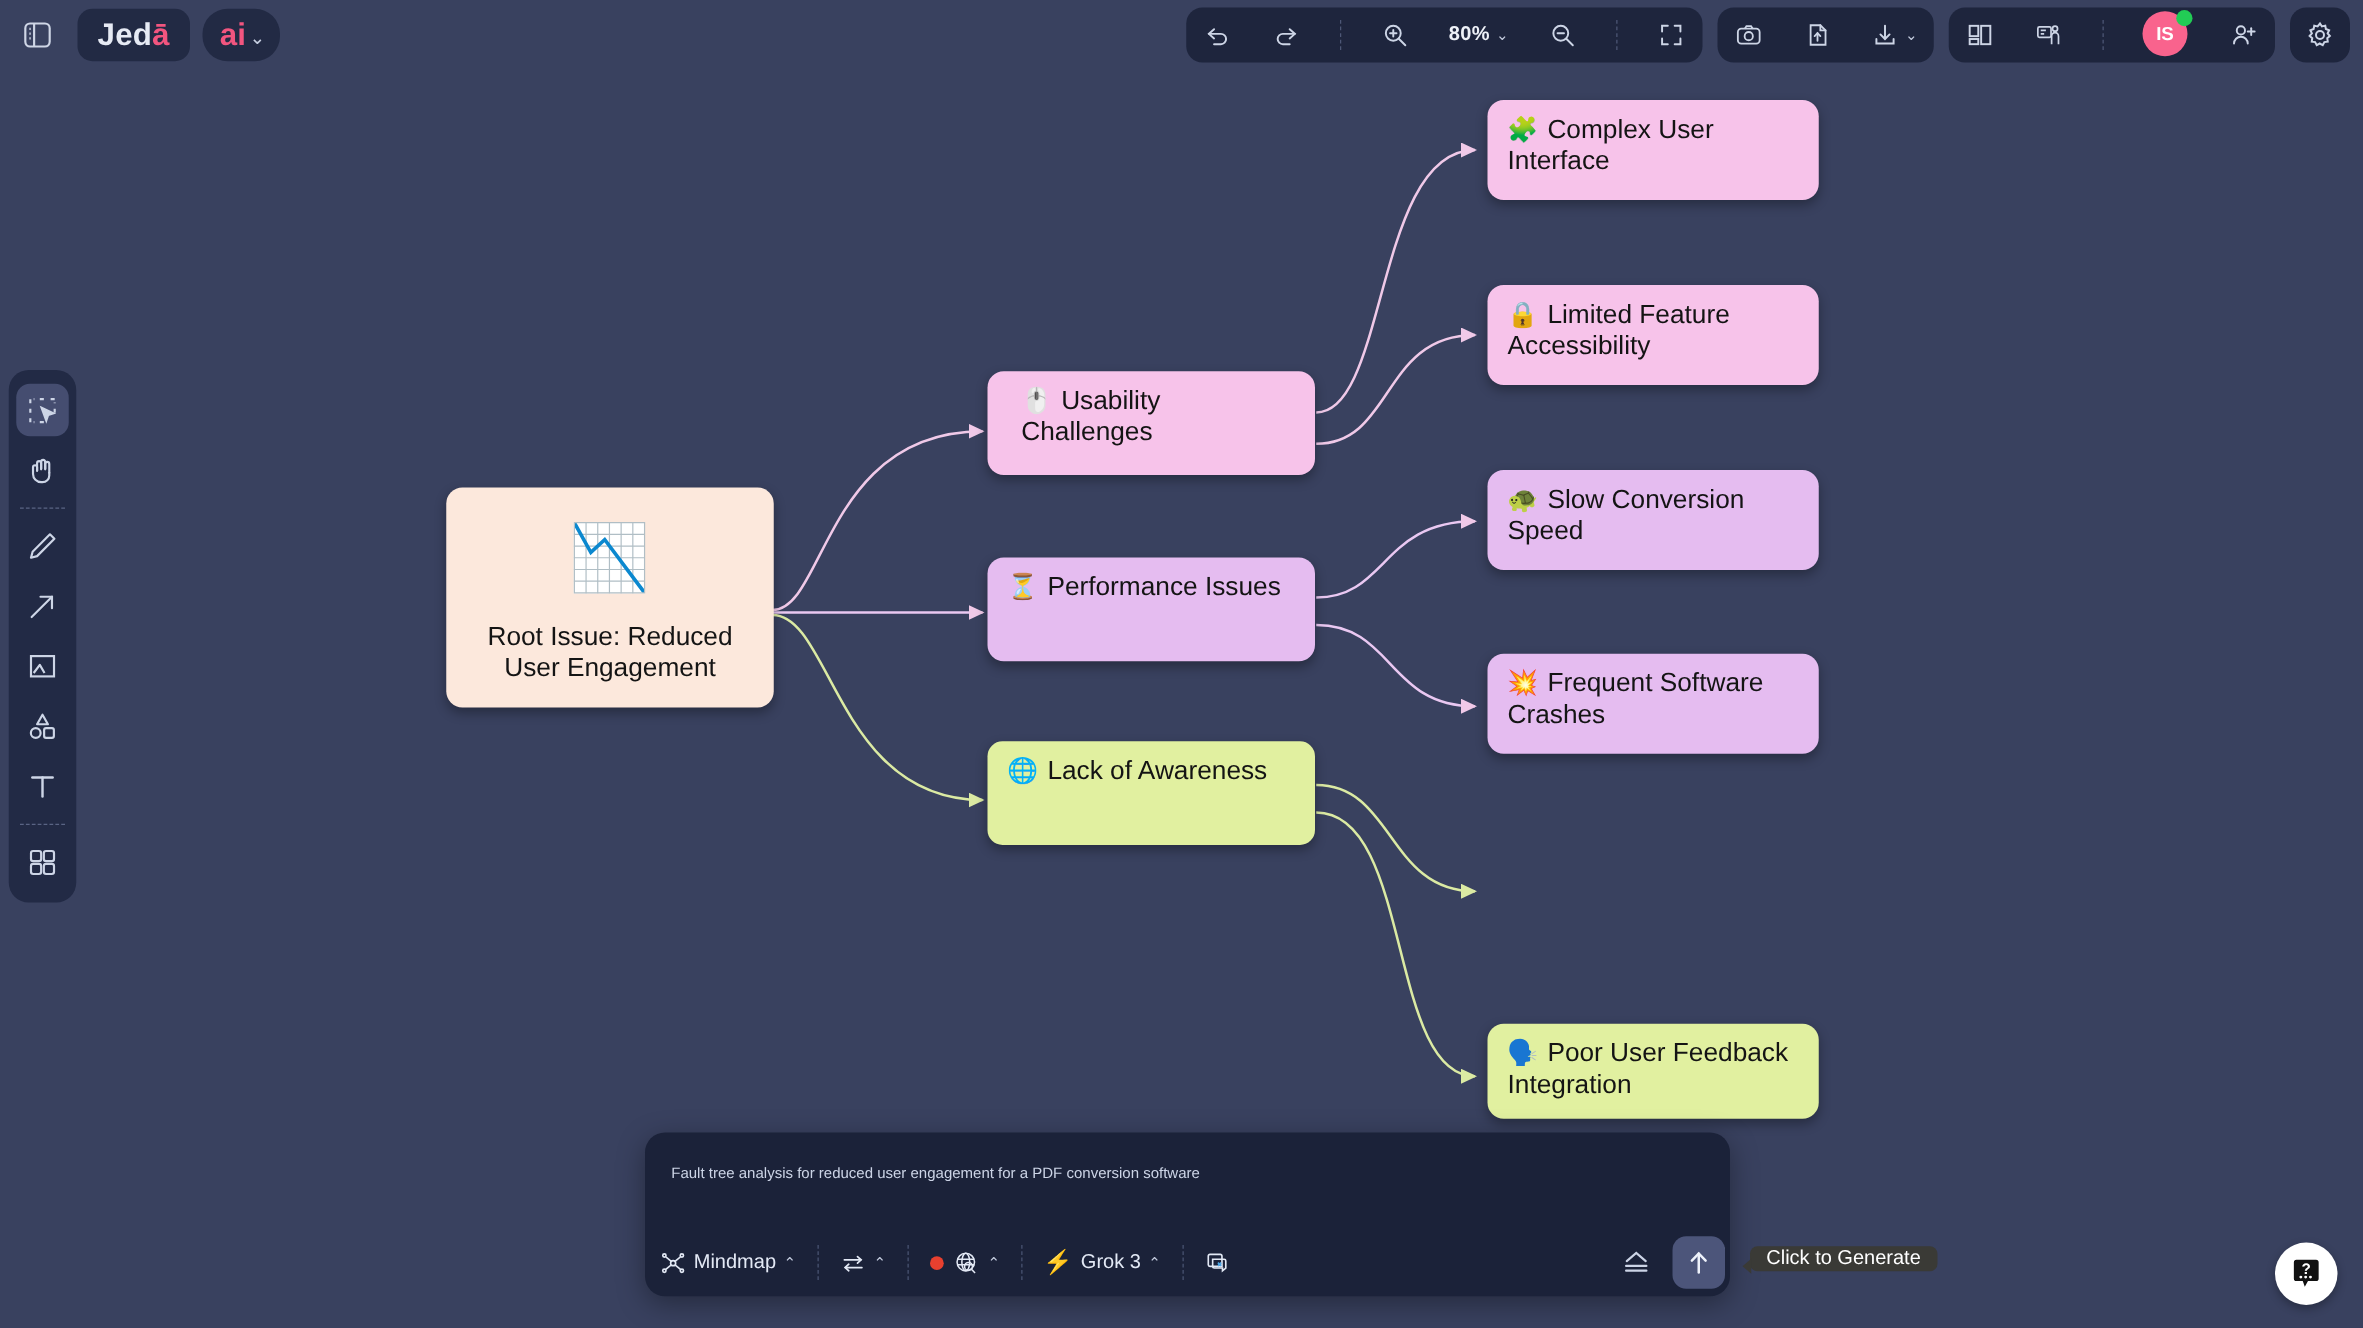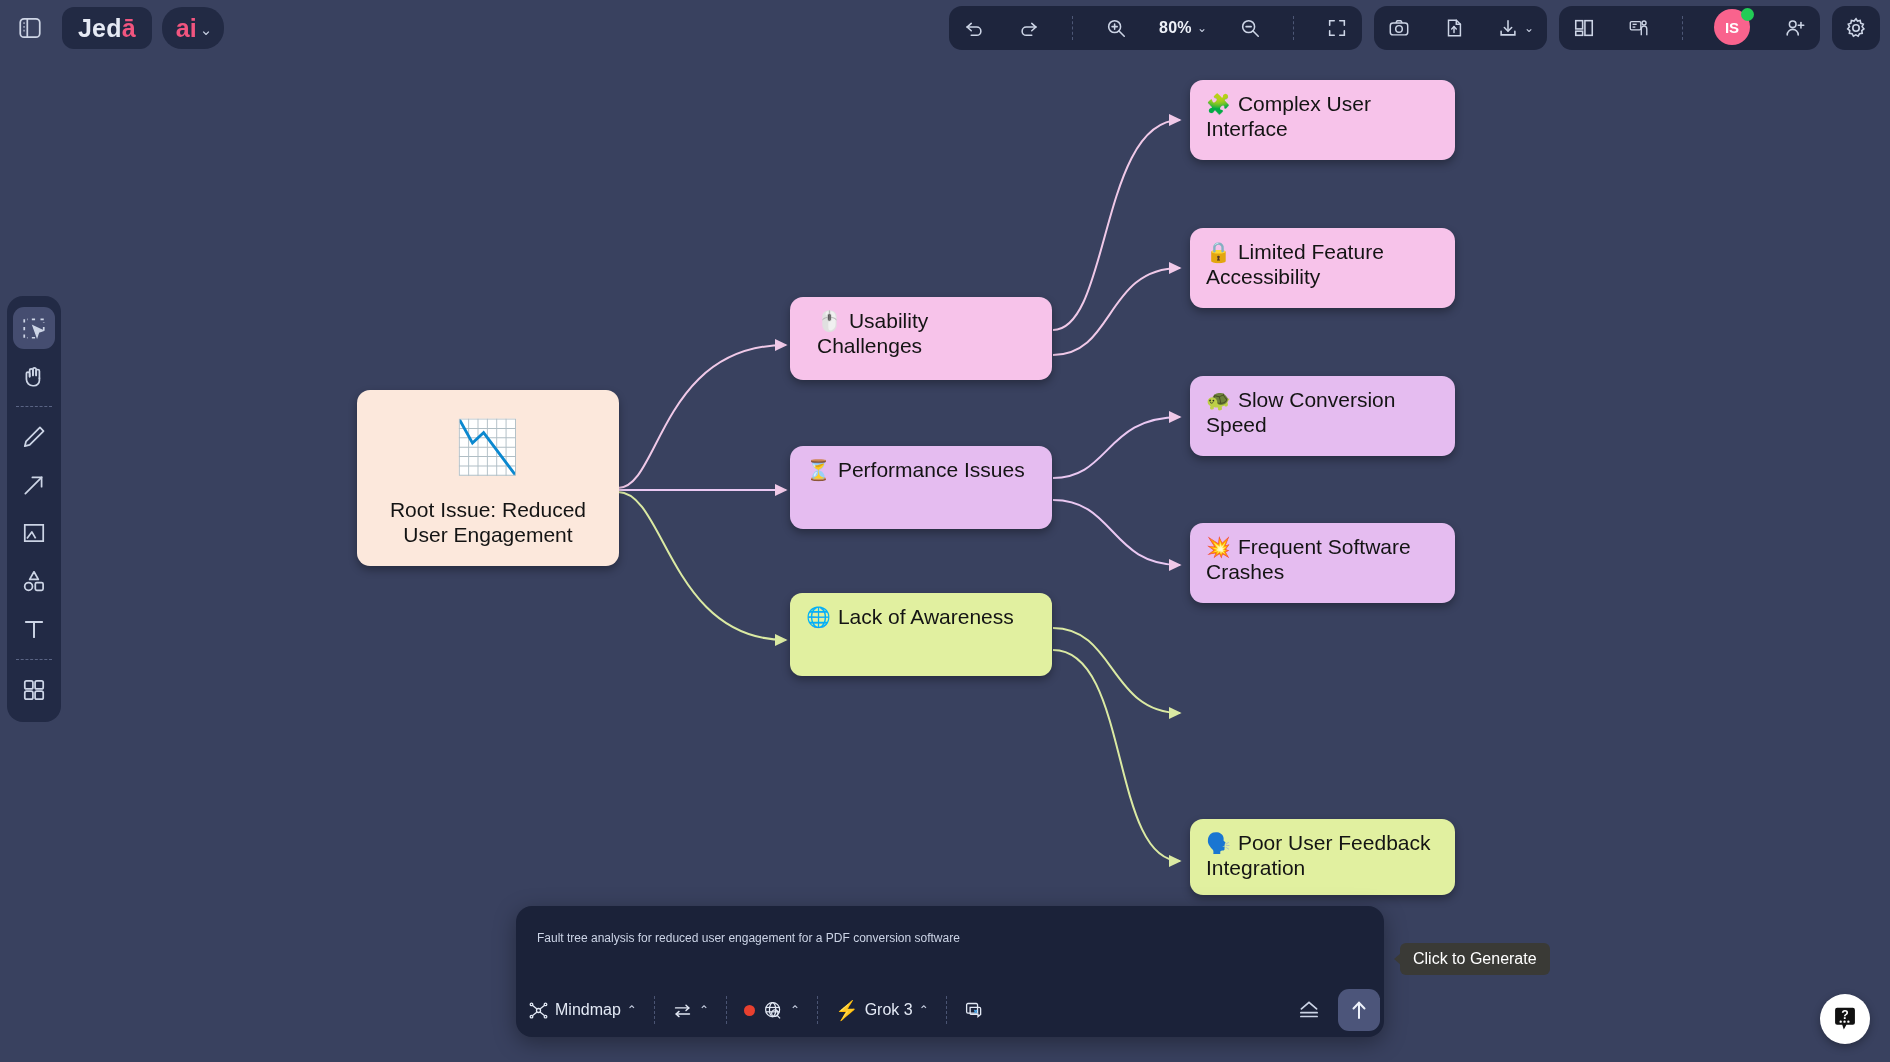--- a/index.html
+++ b/index.html
@@ -122,21 +122,21 @@
   .spacer { flex: 1; }
   .send-btn {
     width: 42px; height: 42px; border-radius: 11px; background: #4c557a;
     display: flex; align-items: center; justify-content: center; cursor: pointer; color: #eef2fb;
   }
   .send-btn svg { width: 24px; height: 24px; }
   .tray-icon { color: #ccd4e6; margin-right: 16px; cursor: pointer; display:flex; }
   .tray-icon svg { width: 26px; height: 26px; }
 
   .tooltip {
-    position: absolute; left: 1400px; top: 943px; height: 32px;
+    position: absolute; left: 1400px; top: 997px; height: 20px;
     background: #3a3a36; color: #fff; font-size: 16px; font-weight: 500;
     padding: 0 13px; display: flex; align-items: center; border-radius: 6px; z-index: 36;
   }
   .tooltip:before {
     content: ""; position: absolute; left: -6px; top: 10px;
     border-top: 6px solid transparent; border-bottom: 6px solid transparent;
     border-right: 7px solid #3a3a36;
   }
 
   .help-btn {

